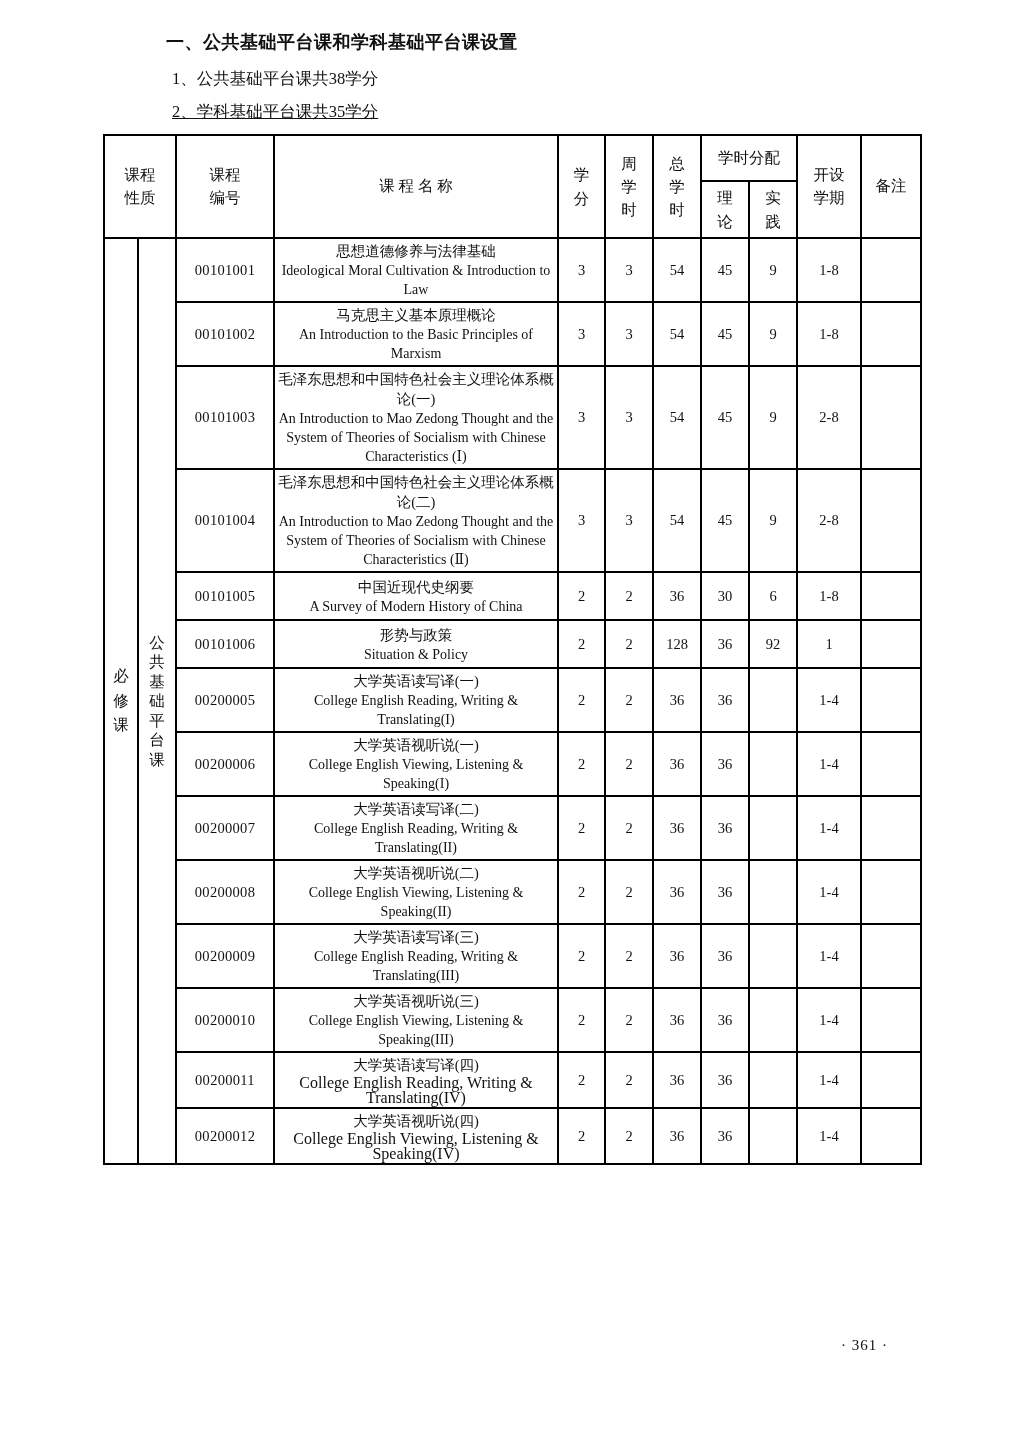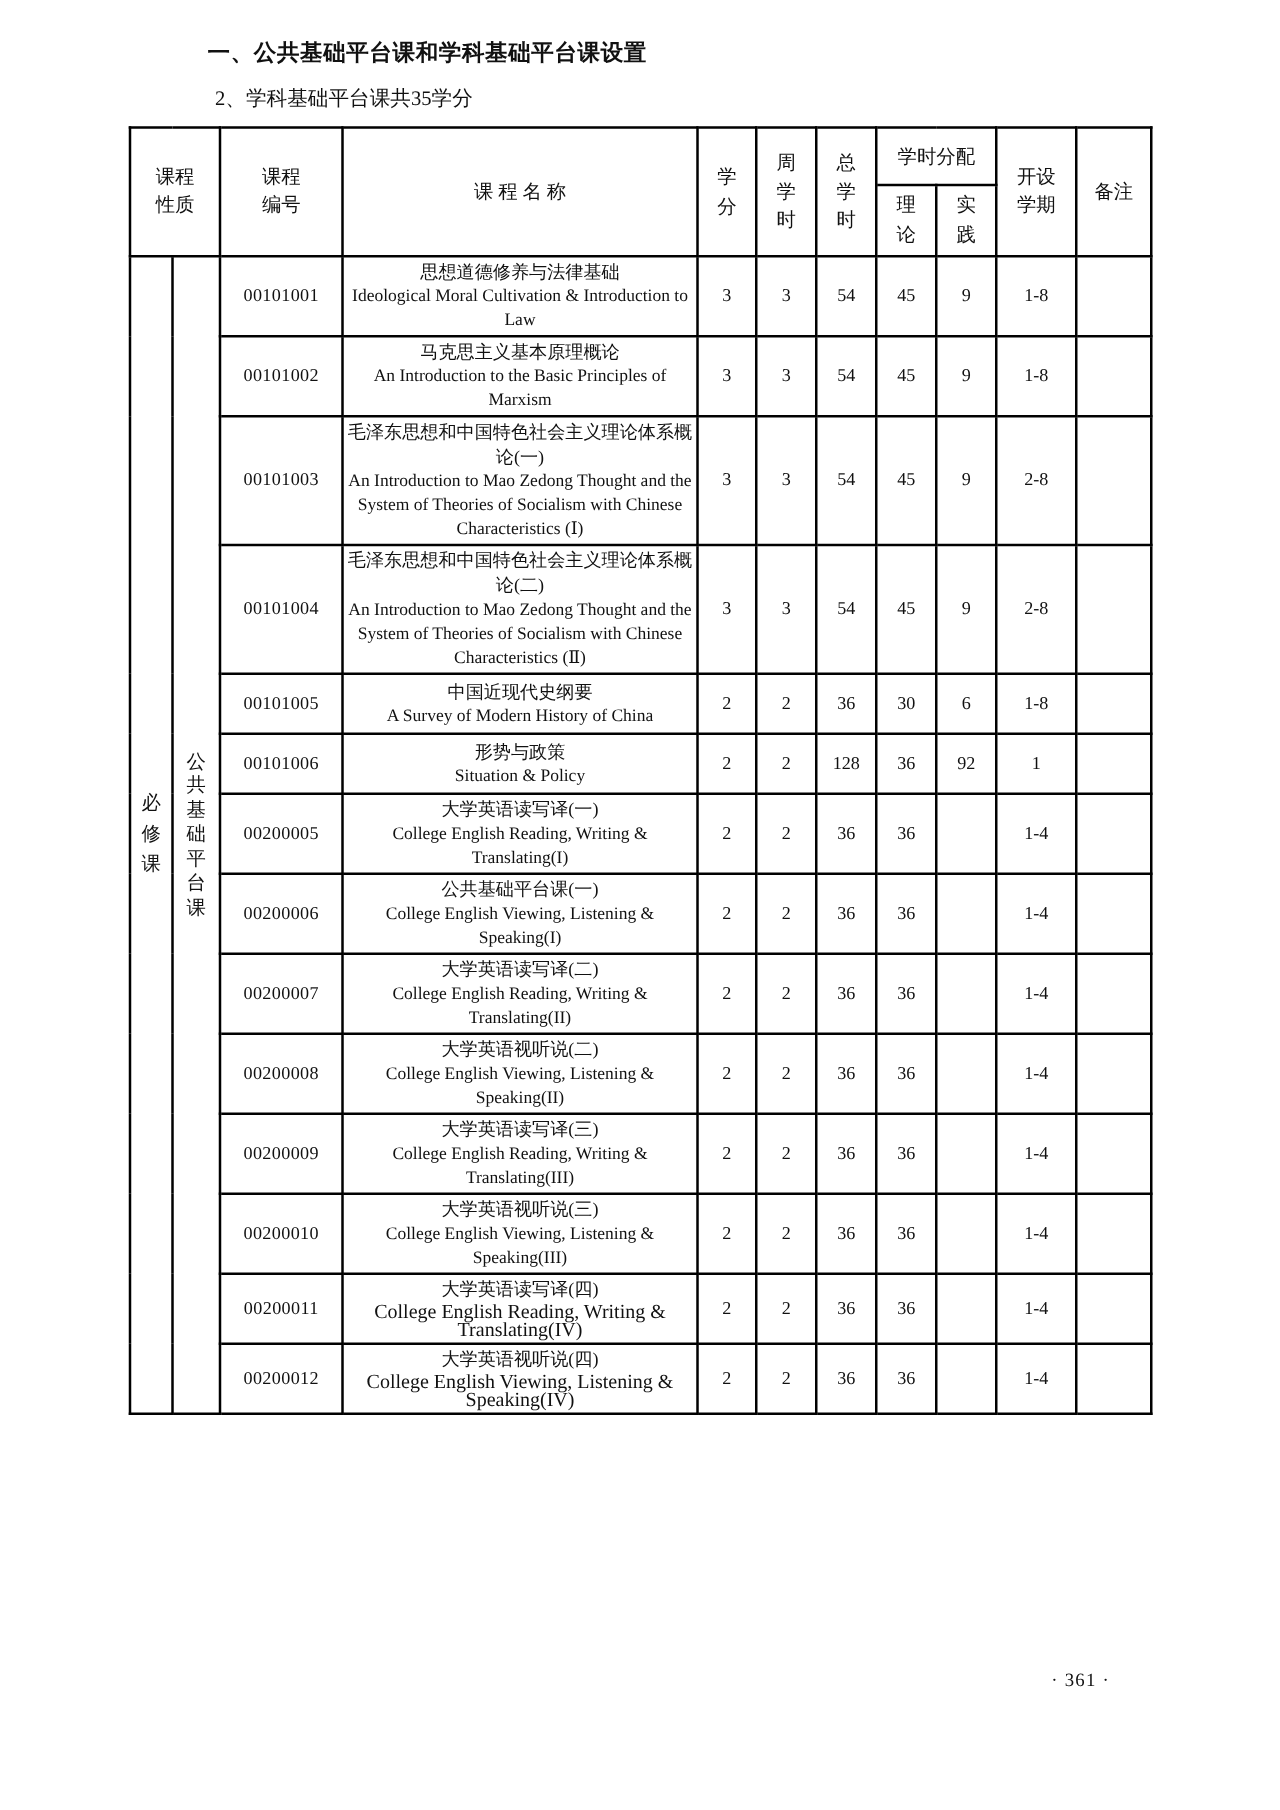--- a/index.html
+++ b/index.html
@@ -95,20 +95,21 @@
   }
 </style>
 </head>
 <body>
 
 <div class="page">
 
 
   <div class="section-heading">一、公共基础平台课和学科基础平台课设置</div>
 
+  <div class="list-item">1、公共基础平台课共38学分</div>
   <div class="list-item">2、学科基础平台课共35学分</div>
 
   <table class="course-table">
     <colgroup>
       <col style="width:34px">
         <col style="width:38px">
         <col style="width:98px">
         <col style="width:284px">
       <col style="width:47px">
         <col style="width:48px">
@@ -235,21 +236,21 @@
     <td>2</td>
     <td>36</td>
     <td>36</td>
     <td></td>
     <td>1-4</td>
     <td></td>
   </tr>
         <tr>
     <td class="td-id">00200006</td>
     <td class="td-name">
-      <div class="zh">公共基础平台课(一)</div>
+      <div class="zh">大学英语视听说(一)</div>
       <div class="en">College English Viewing, Listening &amp; Speaking(I)</div>
     </td>
     <td>2</td>
     <td>2</td>
     <td>36</td>
     <td>36</td>
     <td></td>
     <td>1-4</td>
     <td></td>
   </tr>

